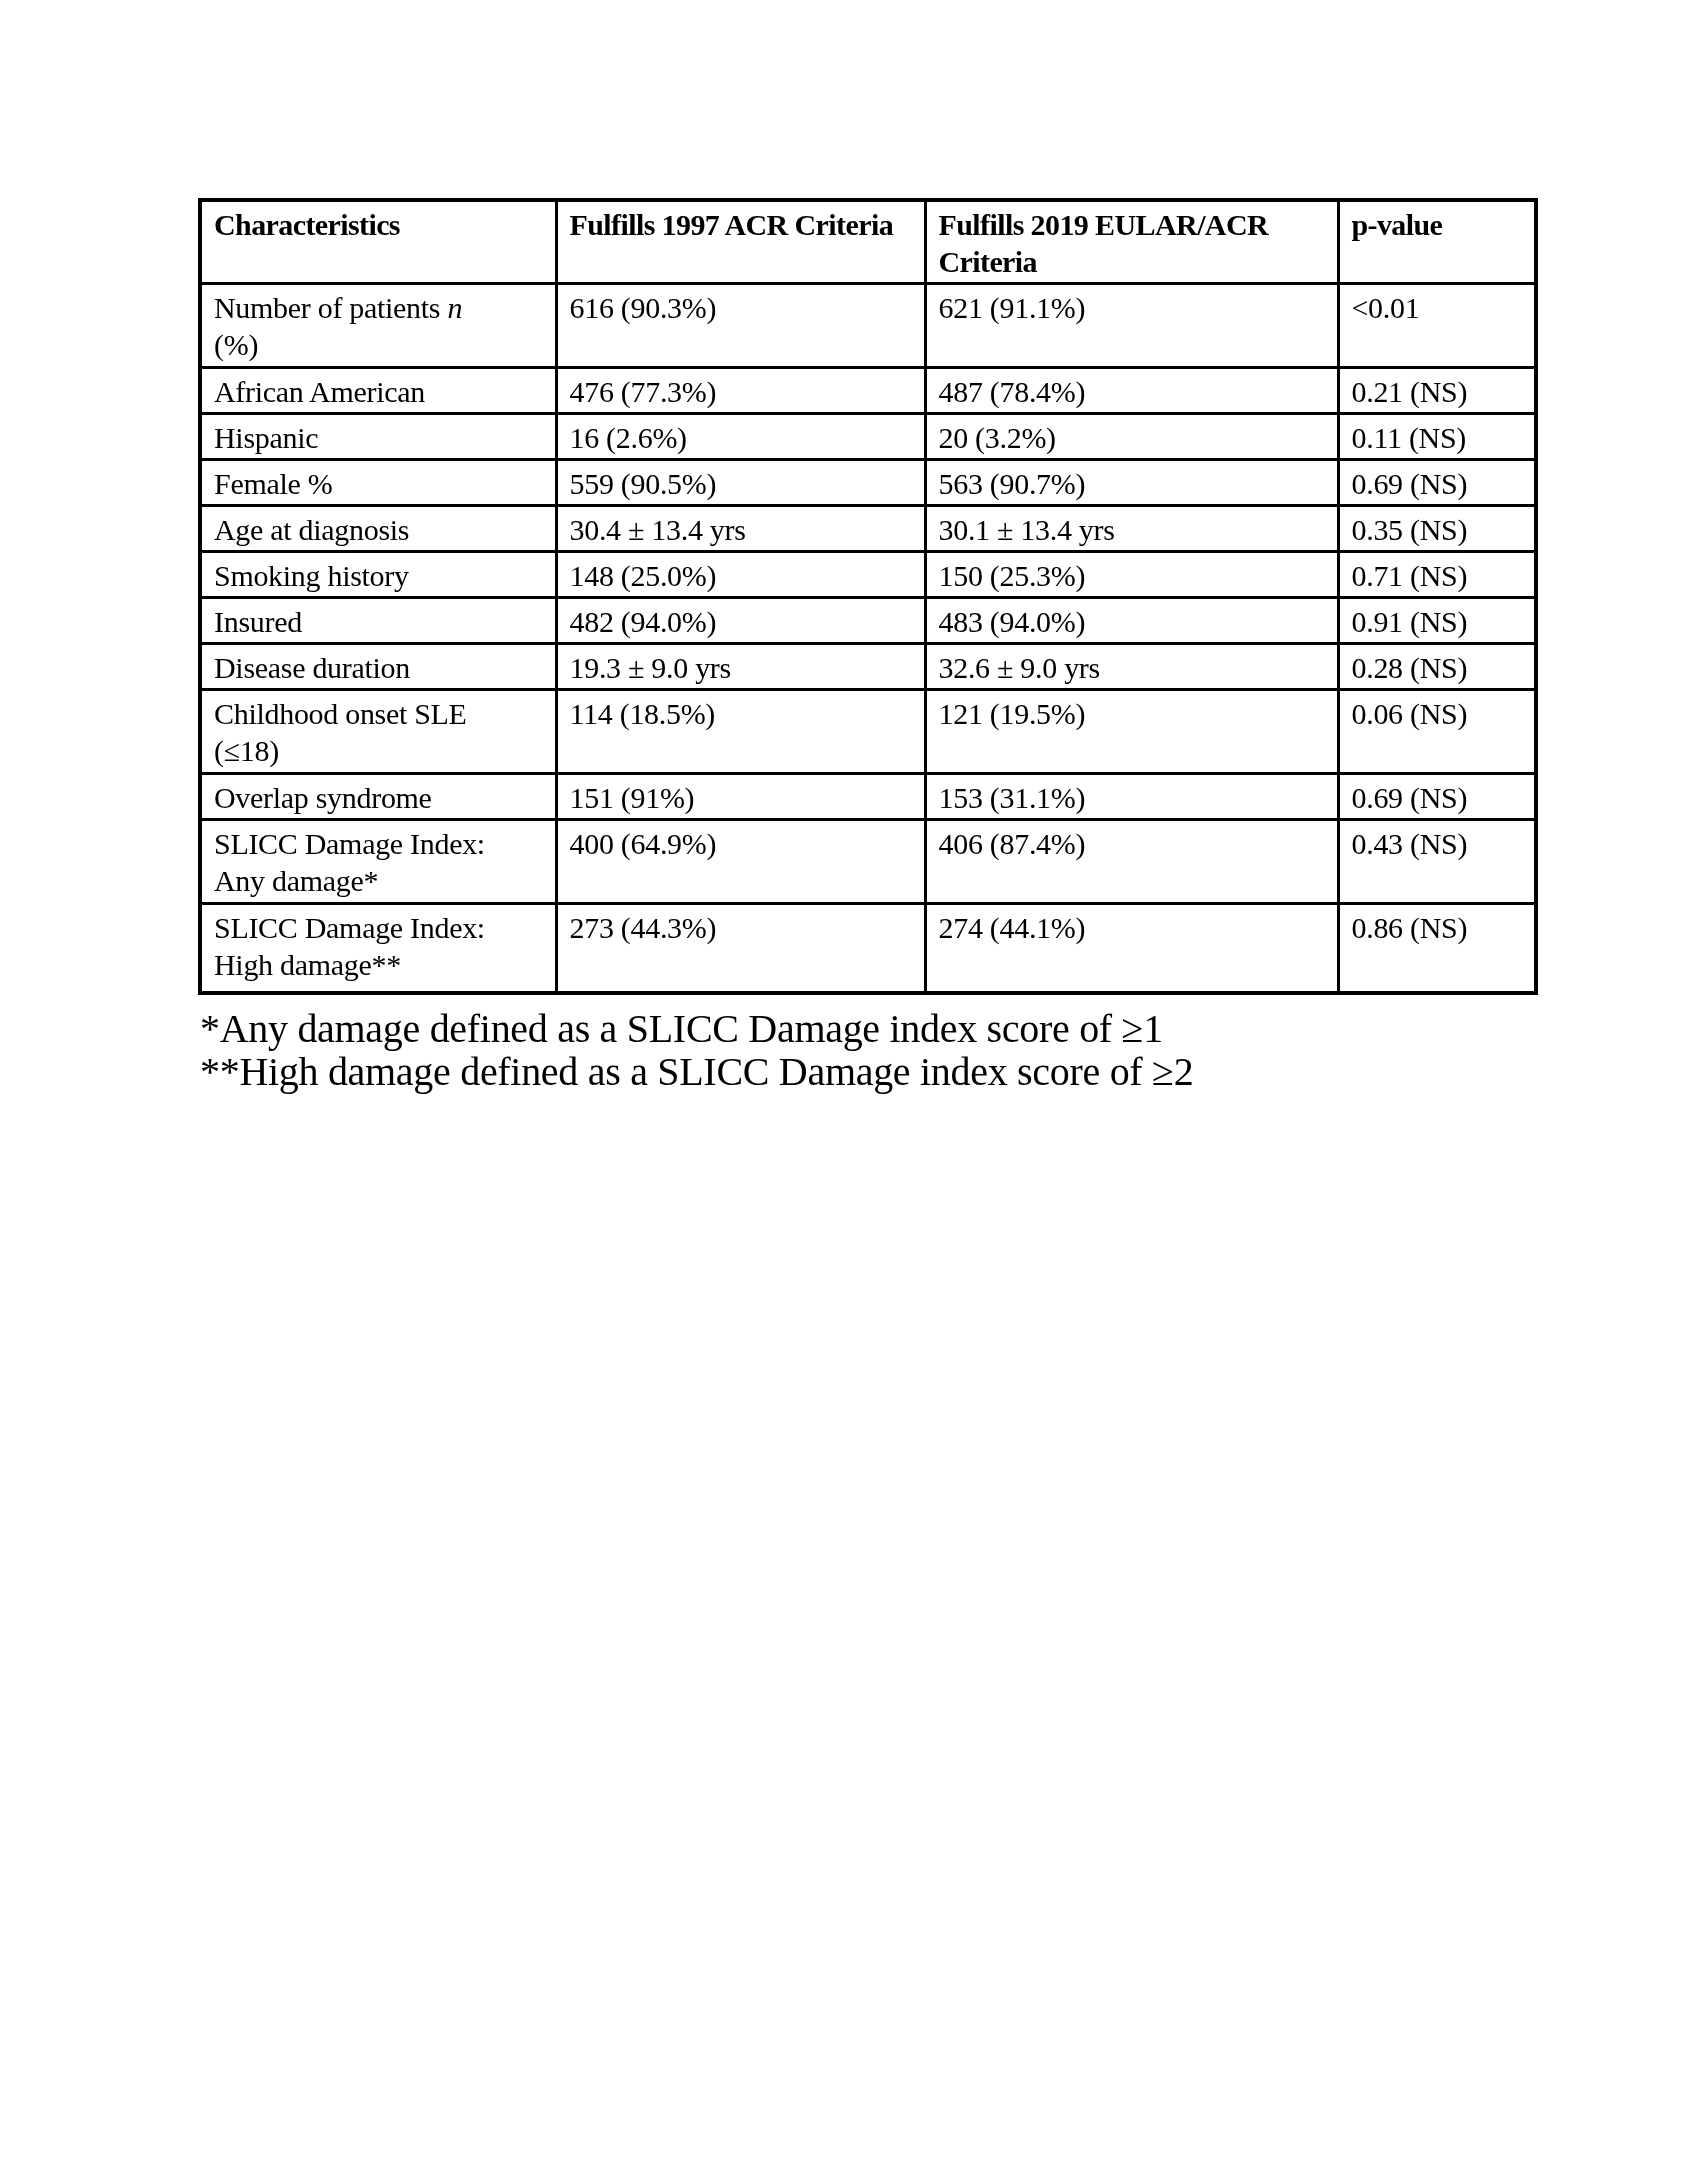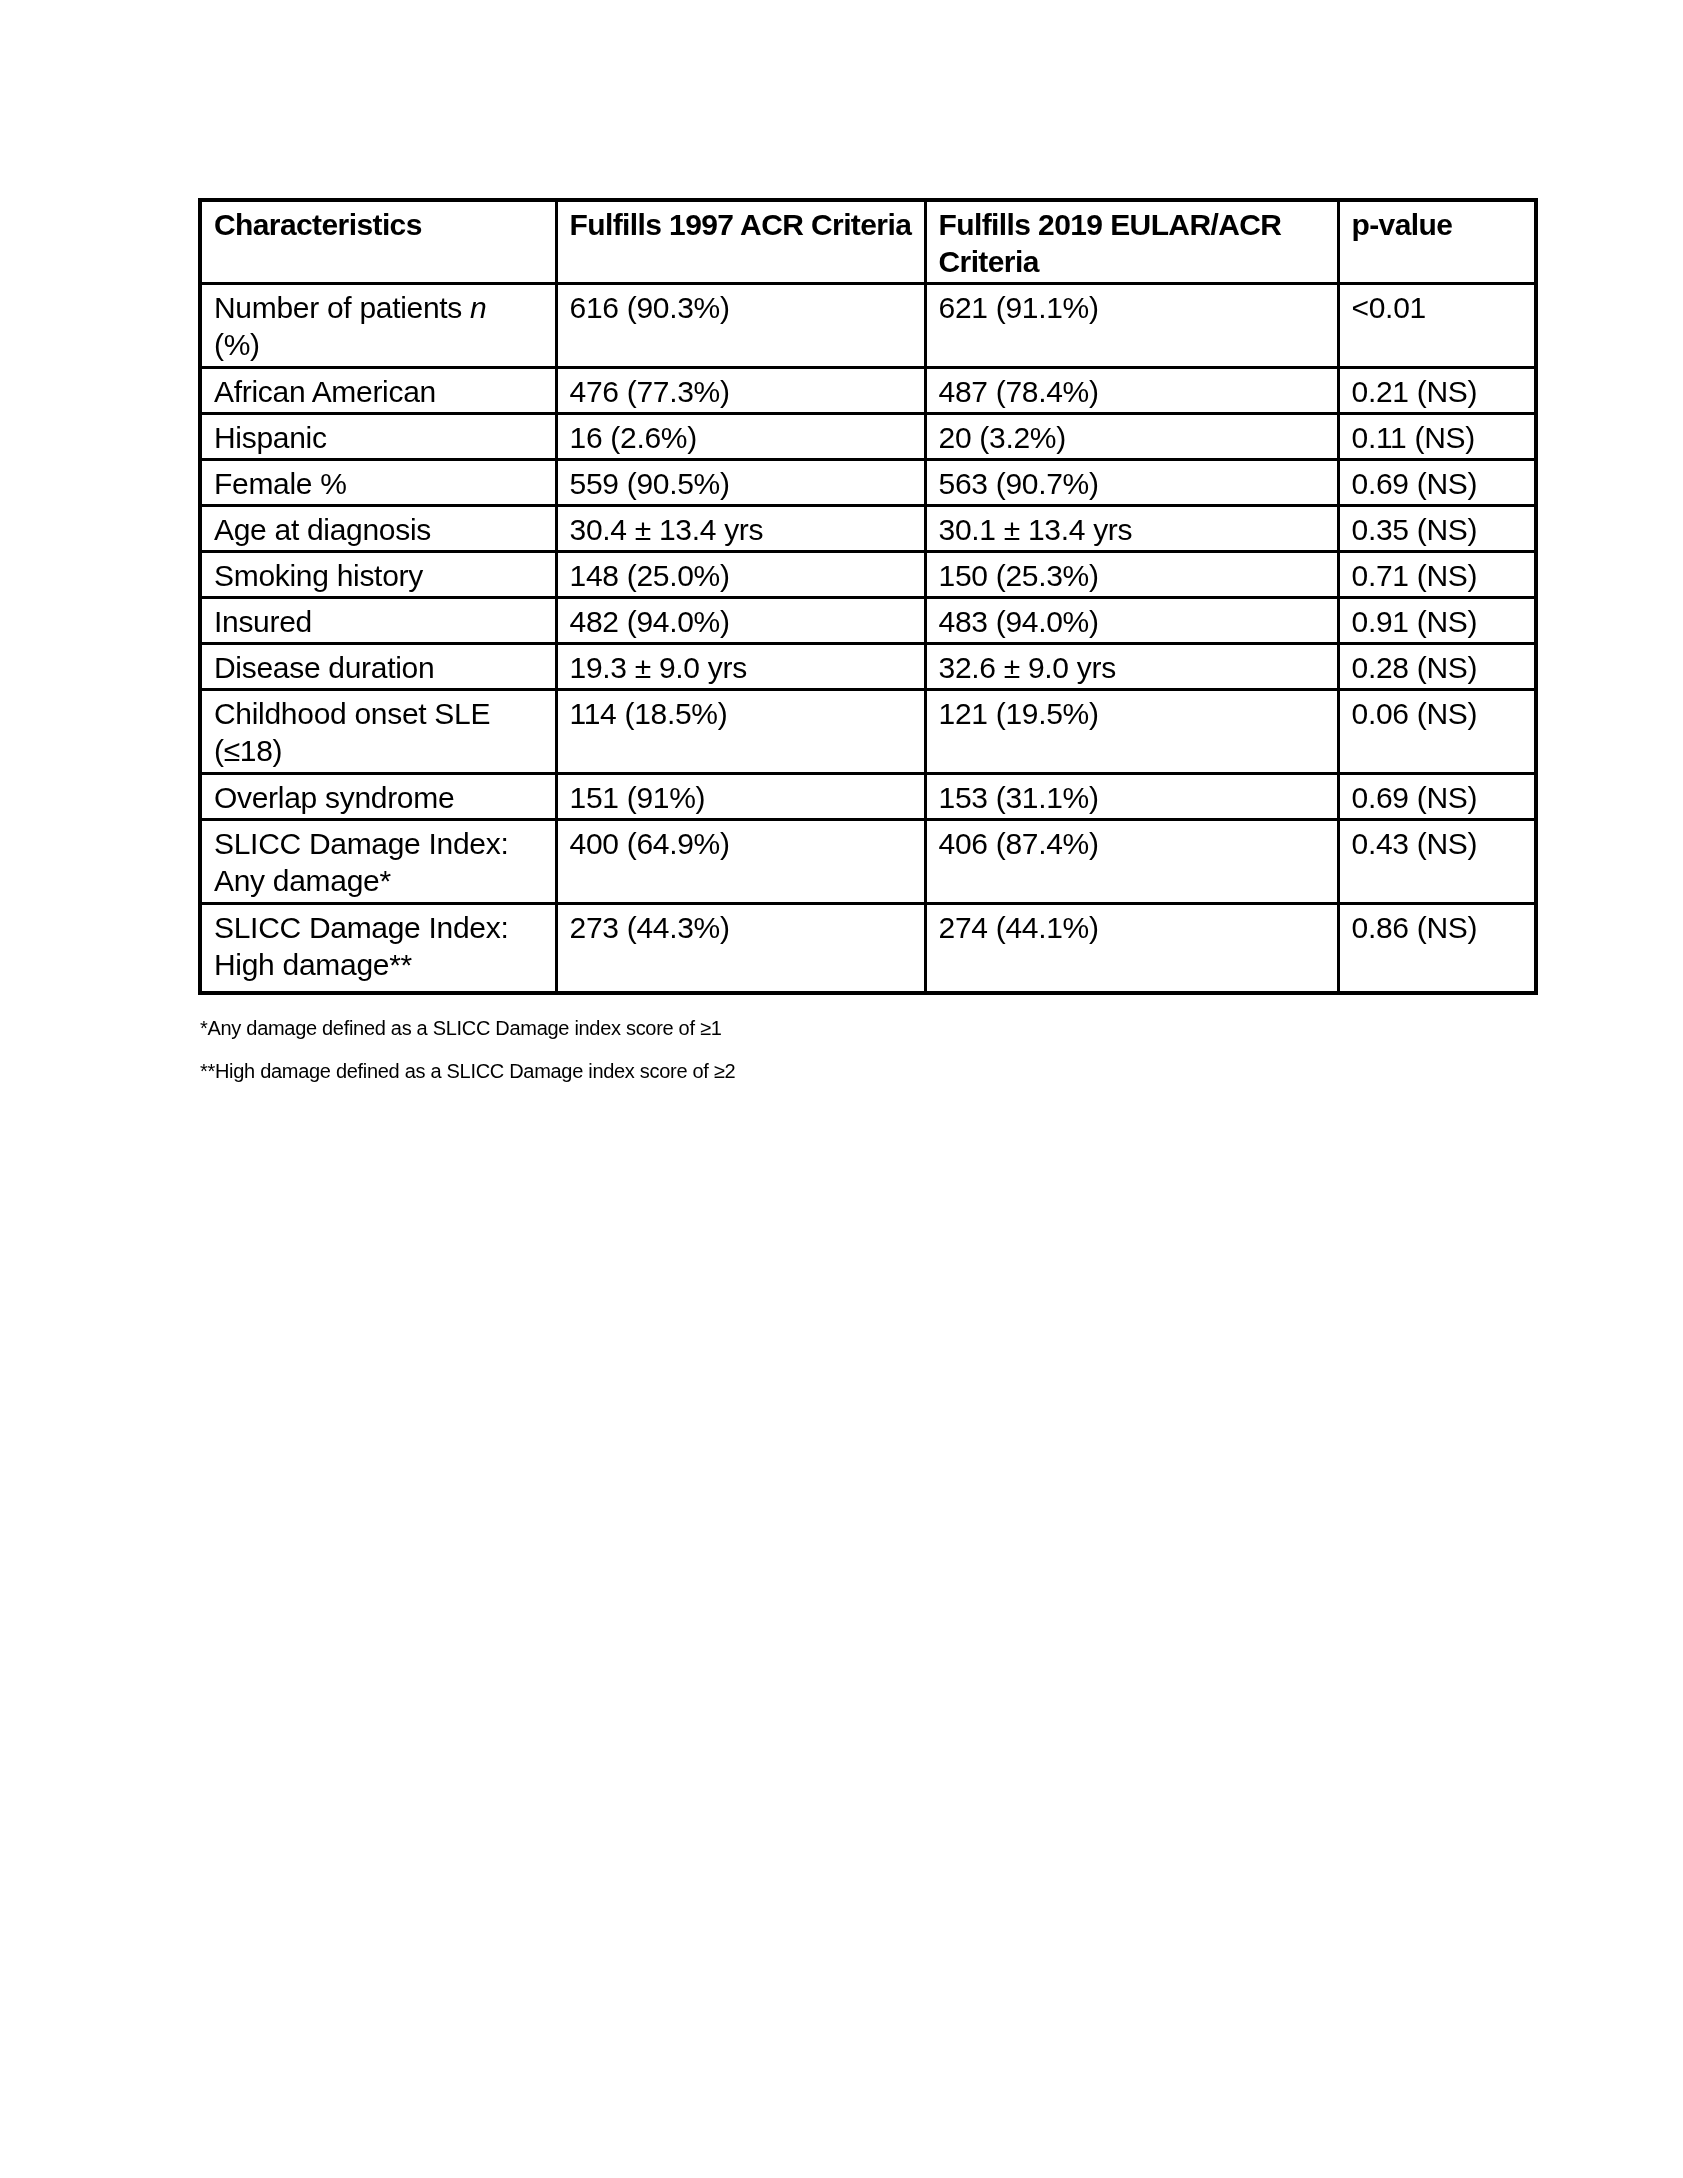--- a/index.html
+++ b/index.html
@@ -13,20 +13,21 @@
     width: 1683px;
     height: 2178px;
     background: #ffffff;
     overflow: hidden;
   }
   .content {
     position: absolute;
     left: 198px;
     top: 198px;
     width: 1339px;
+    font-family: Liberation Serif, serif;
   }
   table.char-table {
     border-collapse: collapse;
     table-layout: fixed;
     width: 1337px;
     border: 4px solid #000;
   }
   .char-table th, .char-table td {
     border: 3px solid #000;
     vertical-align: top;
@@ -47,21 +48,21 @@
   }
   tr.hdr      { height: 82px; }
   tr.single   { height: 42px; }
   tr.double   { height: 84px; }
   tr.double-last { height: 89px; }
   .italic { font-style: italic; }
   .footnotes {
     margin: 12px 0 0 2px;
   }
   .footnote {
-    font-size: 20px;
+    font-size: 40px;
     line-height: 43px;
     letter-spacing: -0.3px;
     white-space: pre-line;
   }
 </style>
 </head>
 <body>
 
 <div class="page">
   <div class="content">

